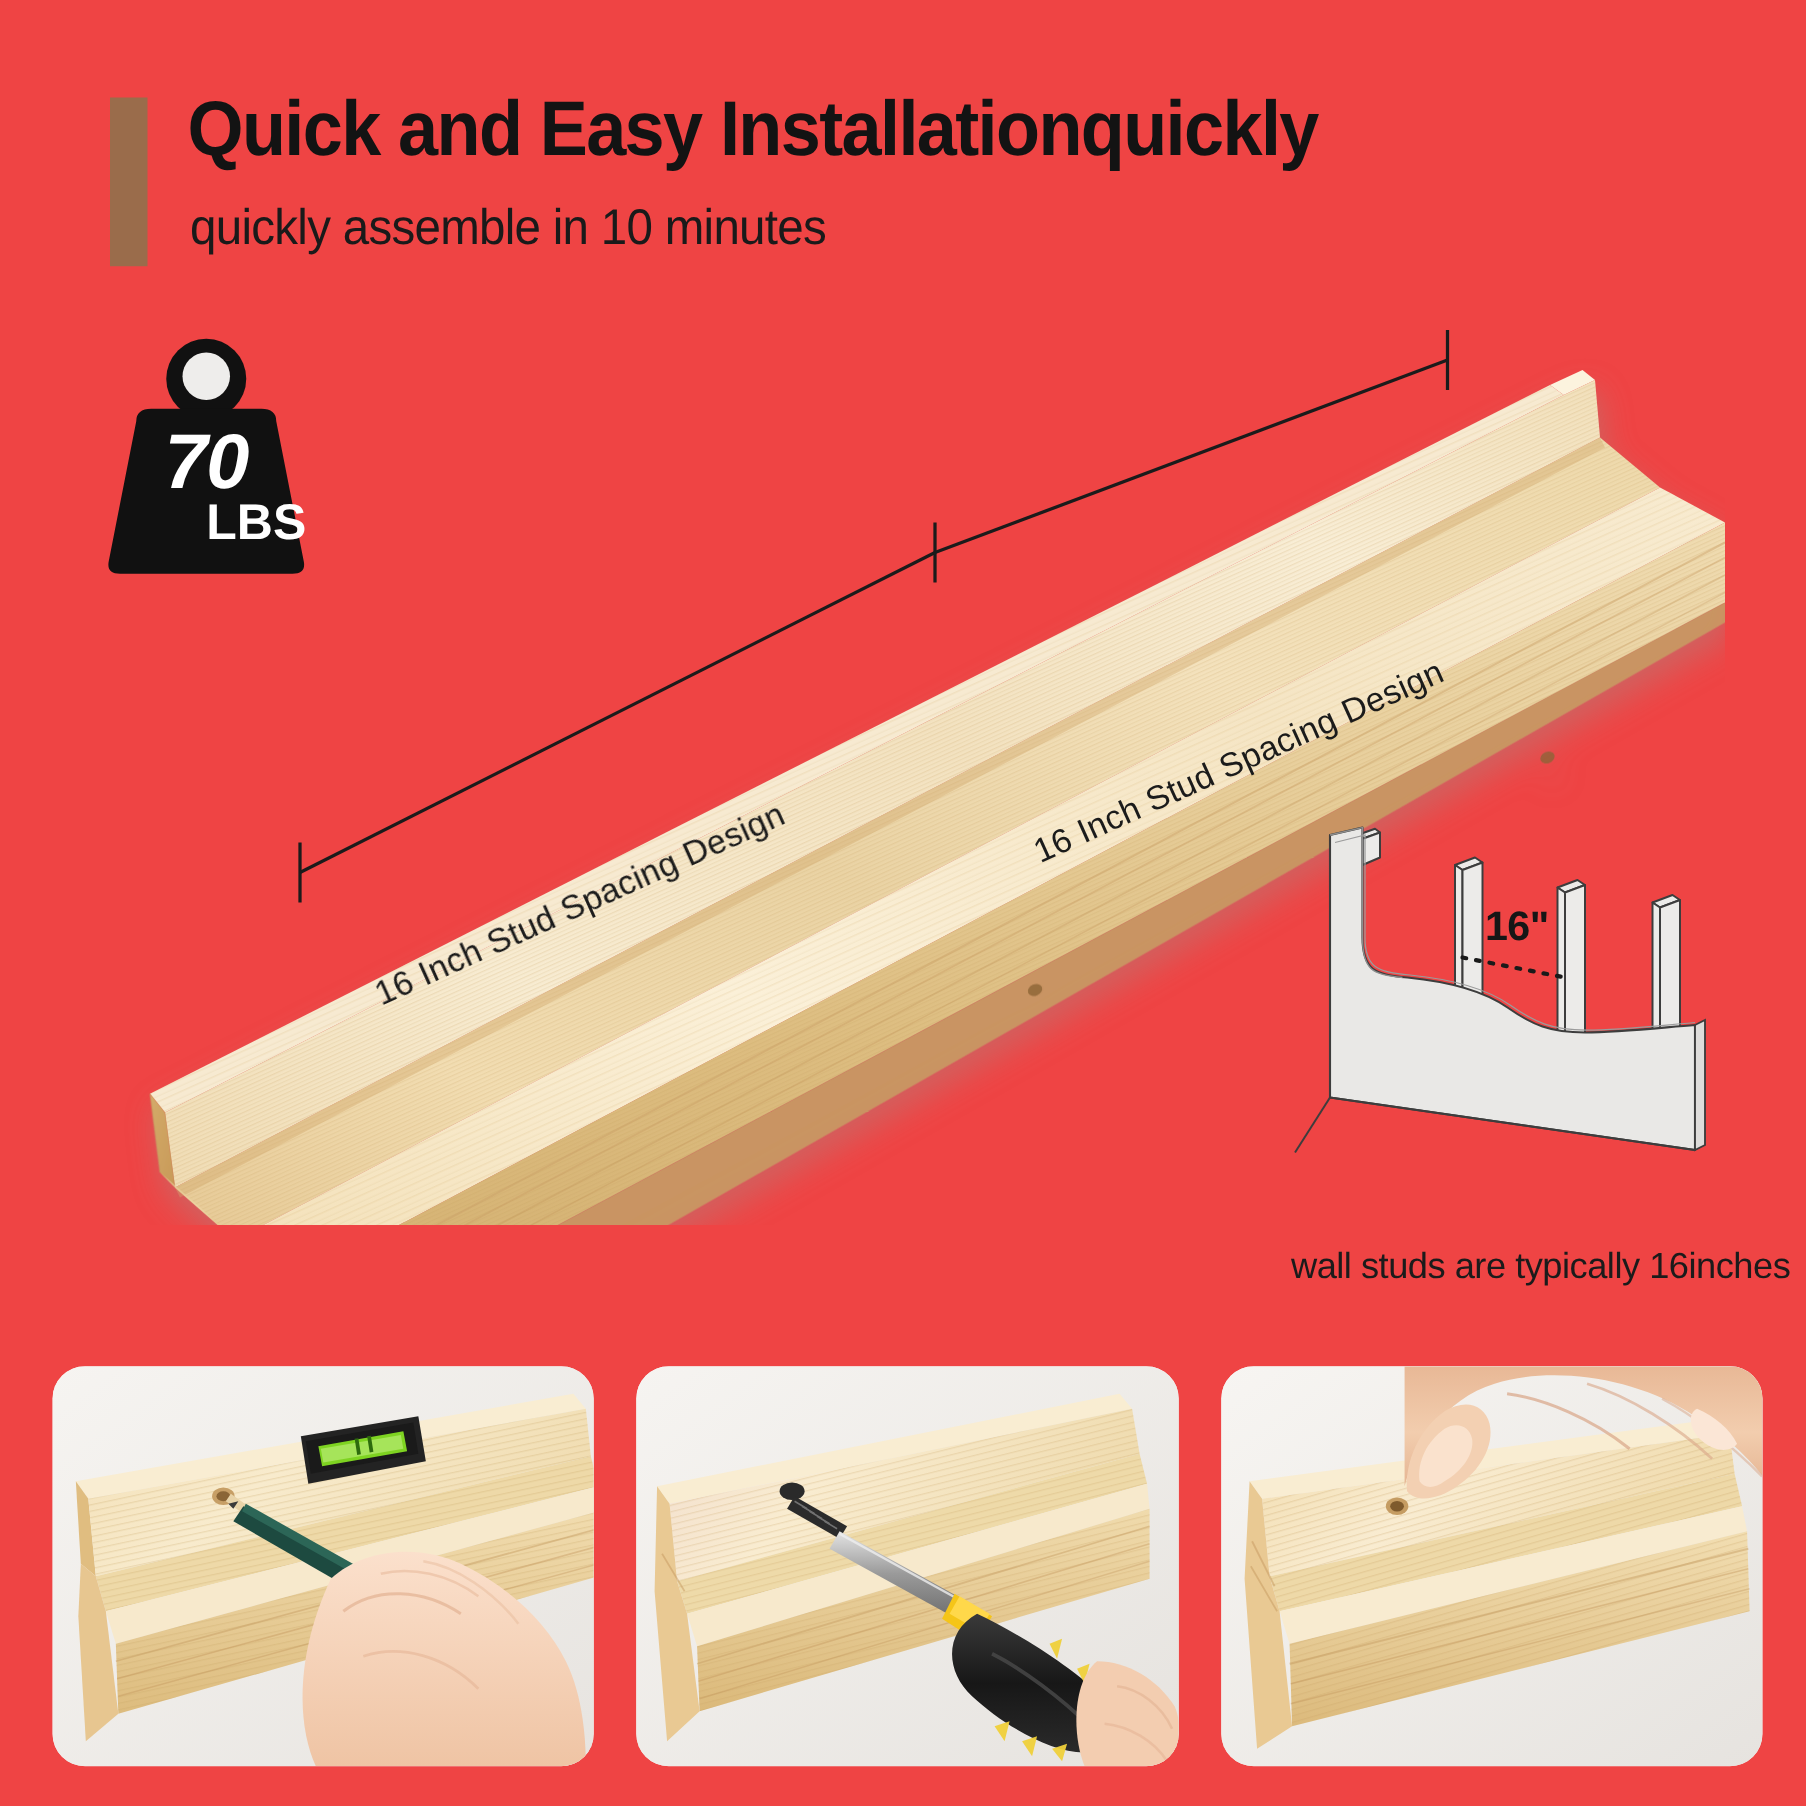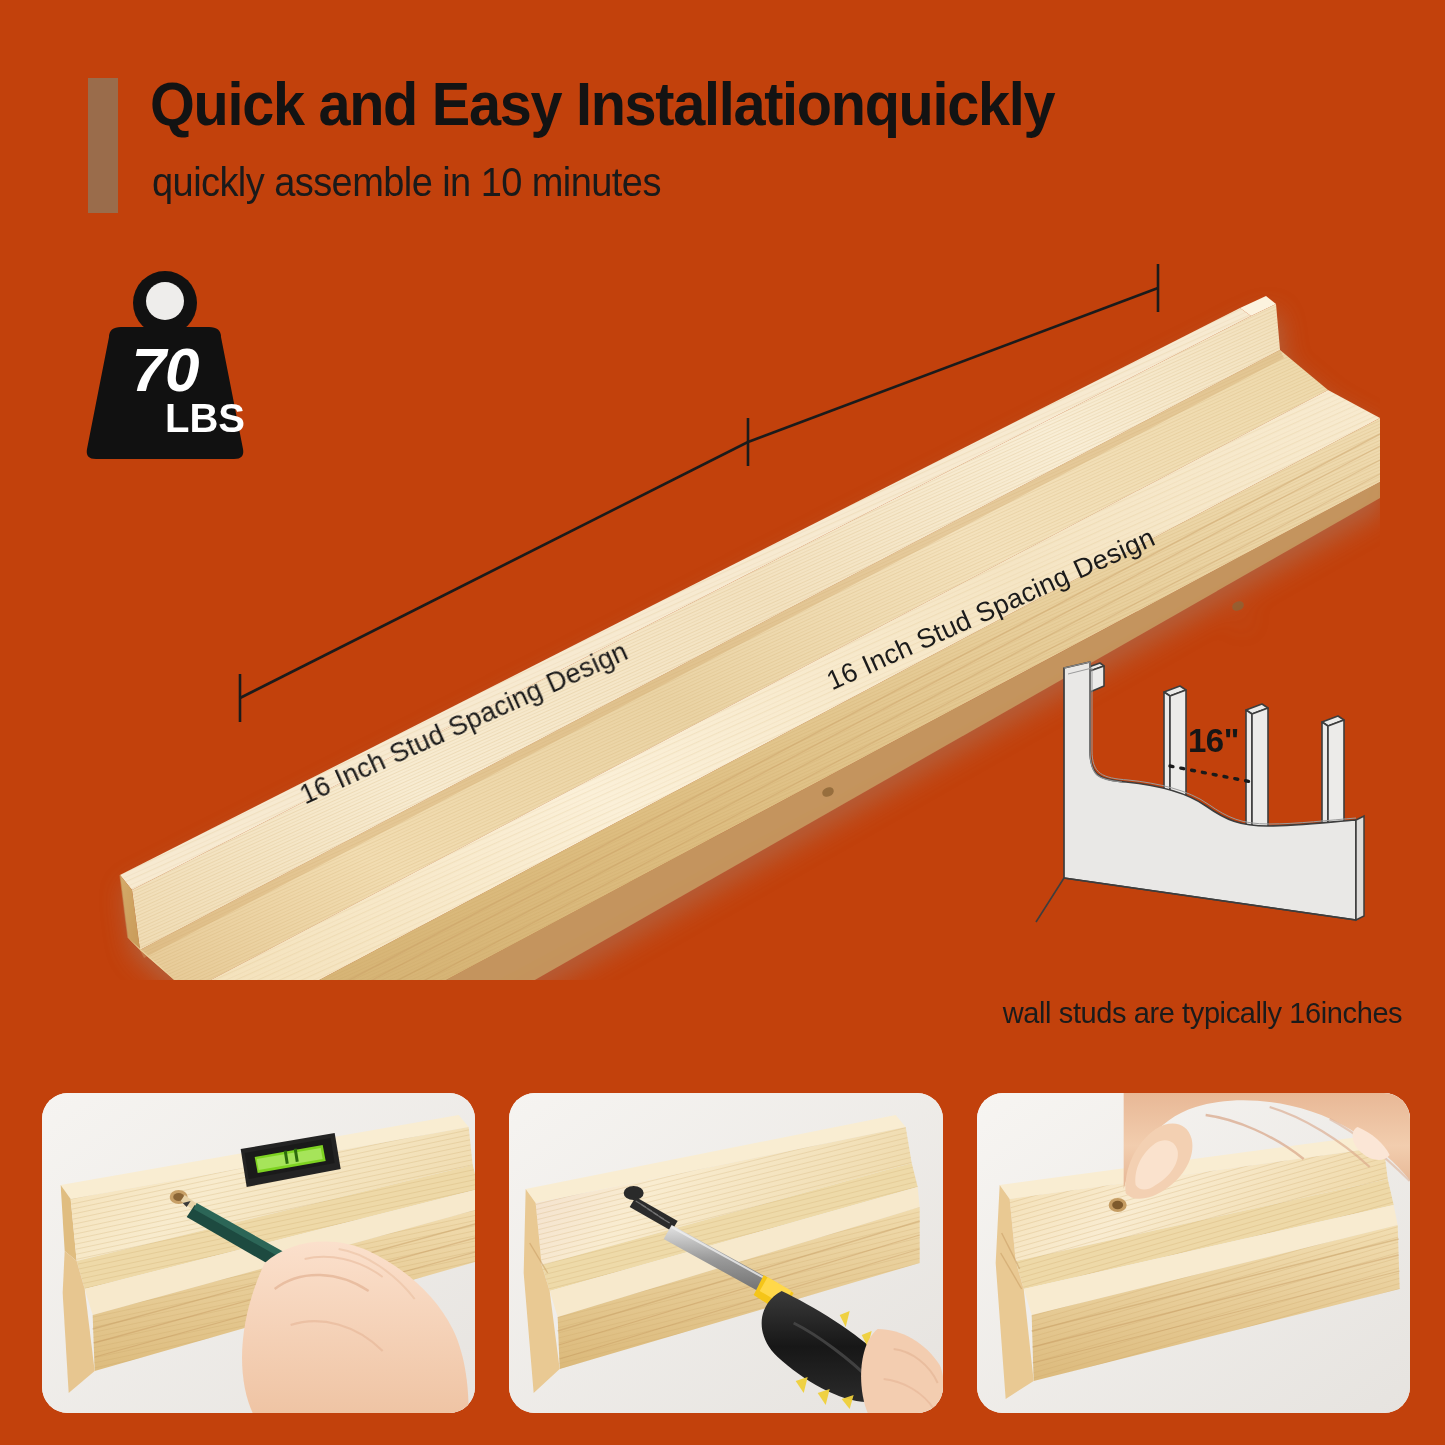--- a/index.html
+++ b/index.html
@@ -2,21 +2,21 @@
 <html><head>
 <meta charset="utf-8">
 <style>
   * { margin:0; padding:0; box-sizing:border-box; }
   html,body{
     width:1445px; height:1445px;
     background:#eeedeb;
     font-family:"Liberation Sans", sans-serif;
     overflow:hidden;
   }
-  #page{ position:relative; width:1445px; height:1445px; background:#c2410c; }
+  #page{ position:relative; width:1445px; height:1445px; background:#ef4444; }
 
   
   #header{ position:absolute; left:88px; top:72px; width:1300px; height:150px; }
   #accent-bar{
     position:absolute; left:0; top:6px; width:30px; height:135px;
     background:#9a6c4b;
   }
   #title{
     position:absolute; left:62px; top:-4px;
     font-size:62px; font-weight:bold; color:#131313;
@@ -63,21 +63,21 @@
   }
 
   
   #stud-diagram{ position:absolute; left:1000px; top:630px; width:400px; height:330px; }
   #stud-diagram svg{ display:block; }
   #stud-measure-label{
     position:absolute; left:188px; top:92px;
     font-size:33px; font-weight:bold; color:#161616; letter-spacing:-.5px;
   }
   #stud-caption{
-    position:absolute; left:990px; top:997px; width:425px;
+    position:absolute; left:1020px; top:997px; width:425px;
     text-align:center; font-size:29px; color:#1b1b1b; letter-spacing:-.4px;
     white-space:nowrap;
   }
 
   
   #photo-row{
     position:absolute; left:42px; top:1093px;
     width:1368px; height:320px;
     display:flex; gap:34px;
   }

